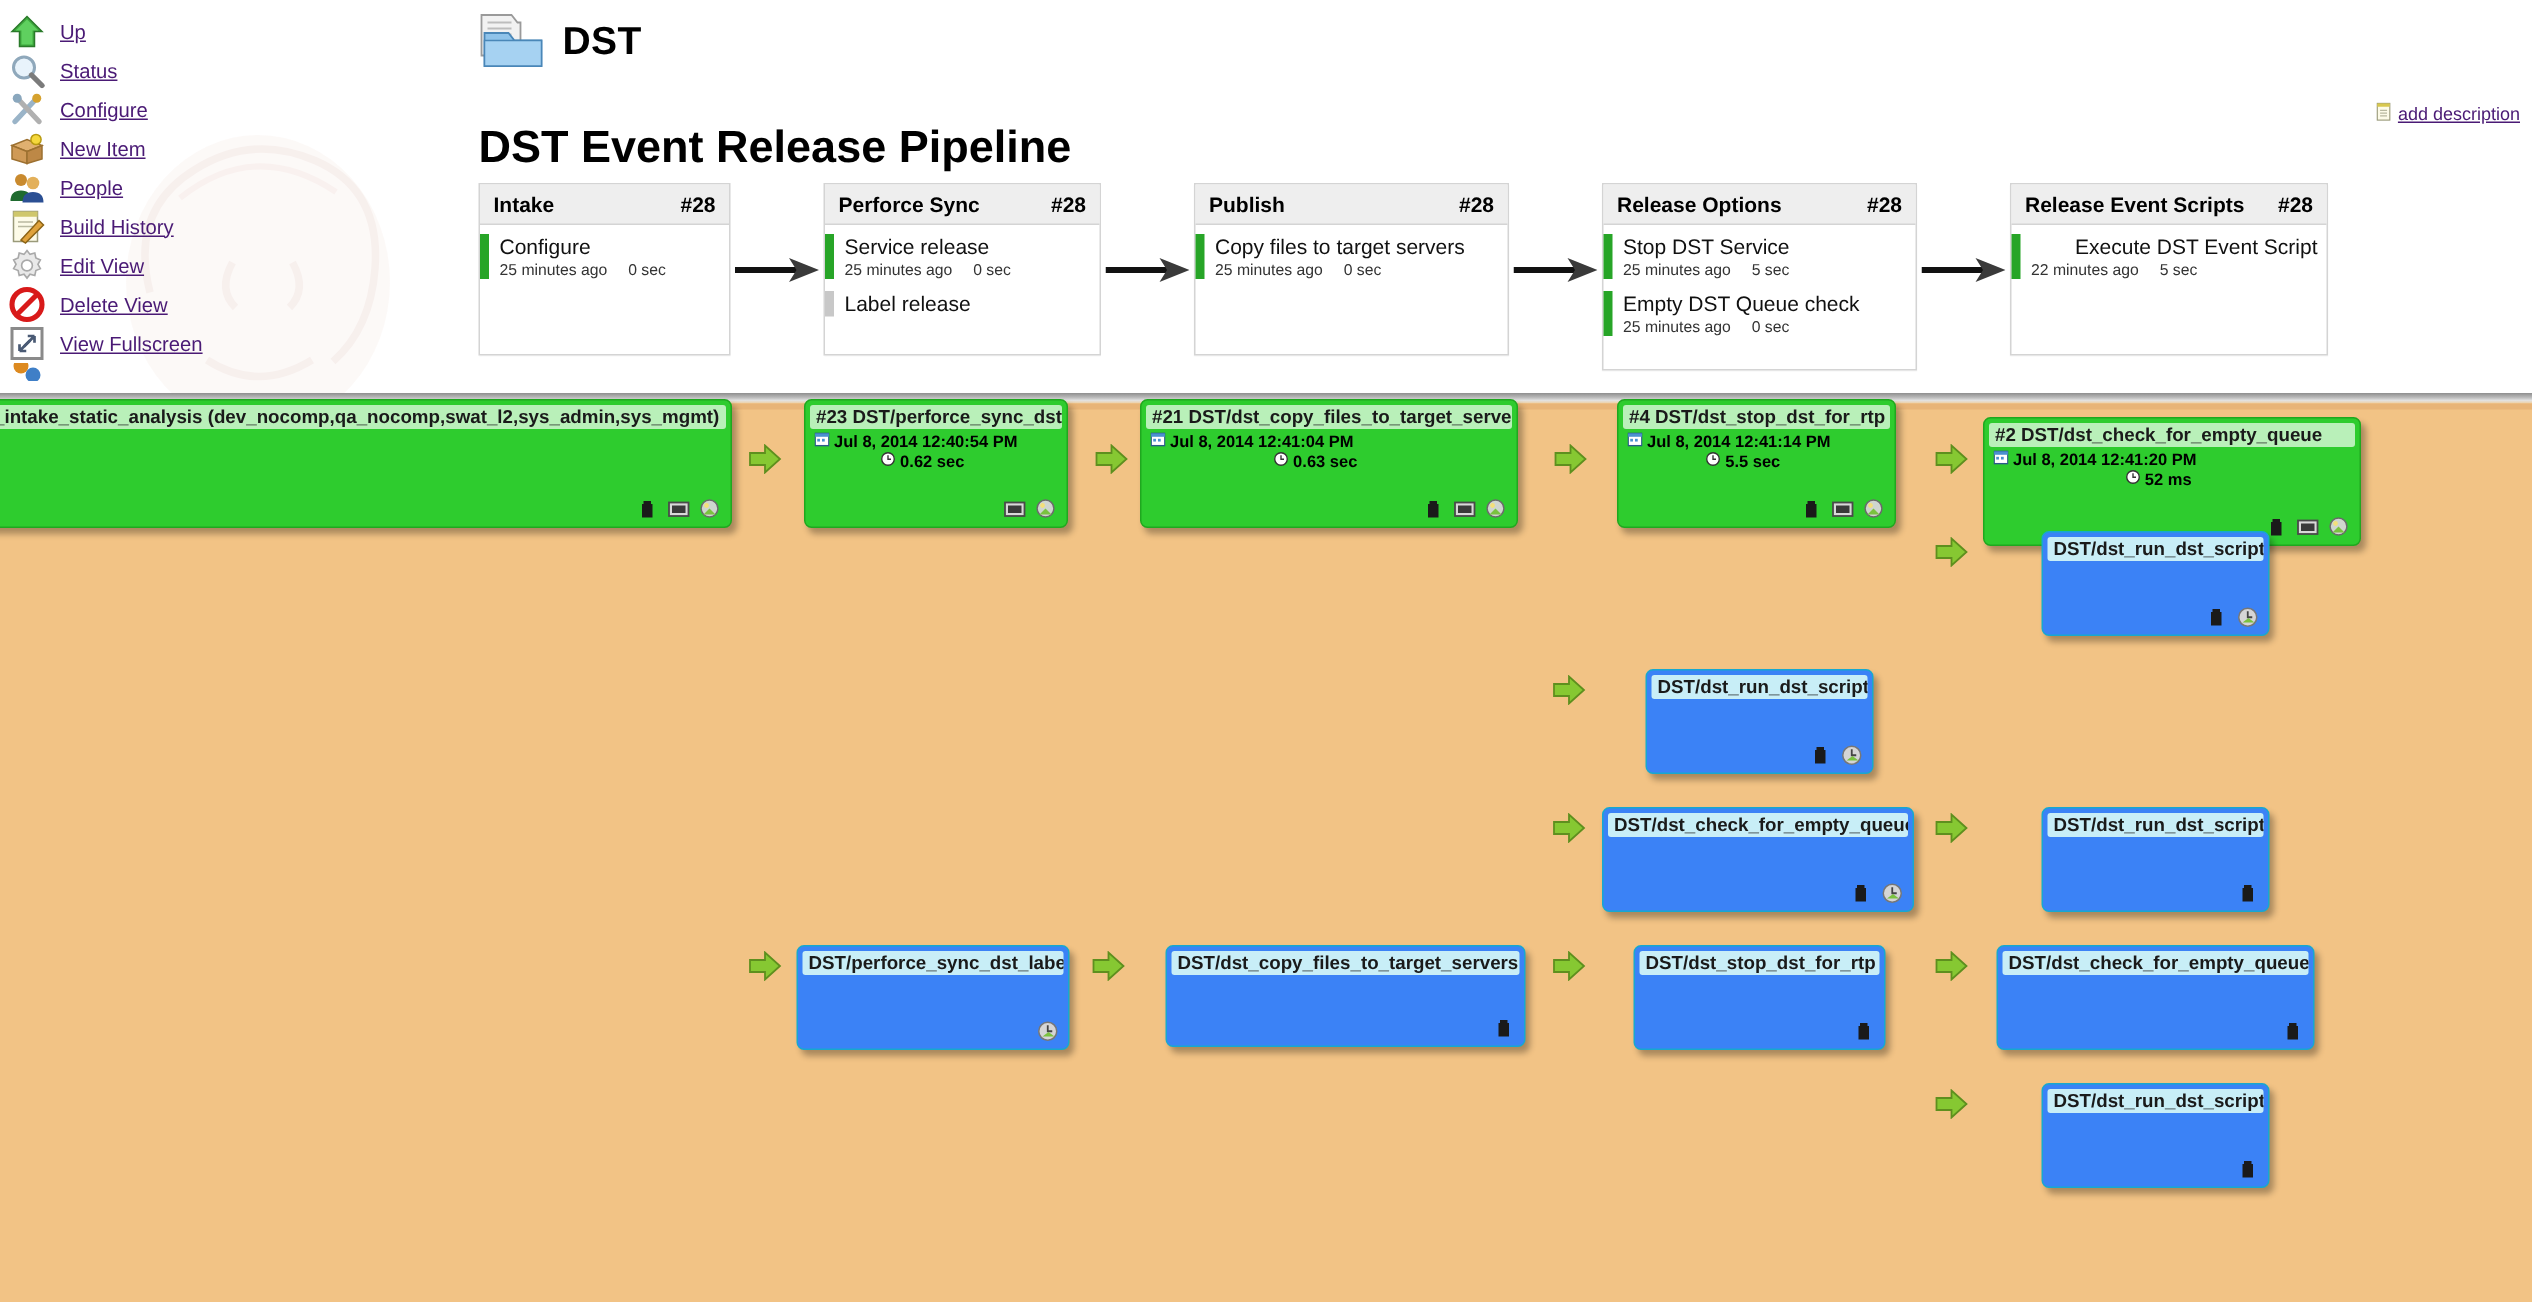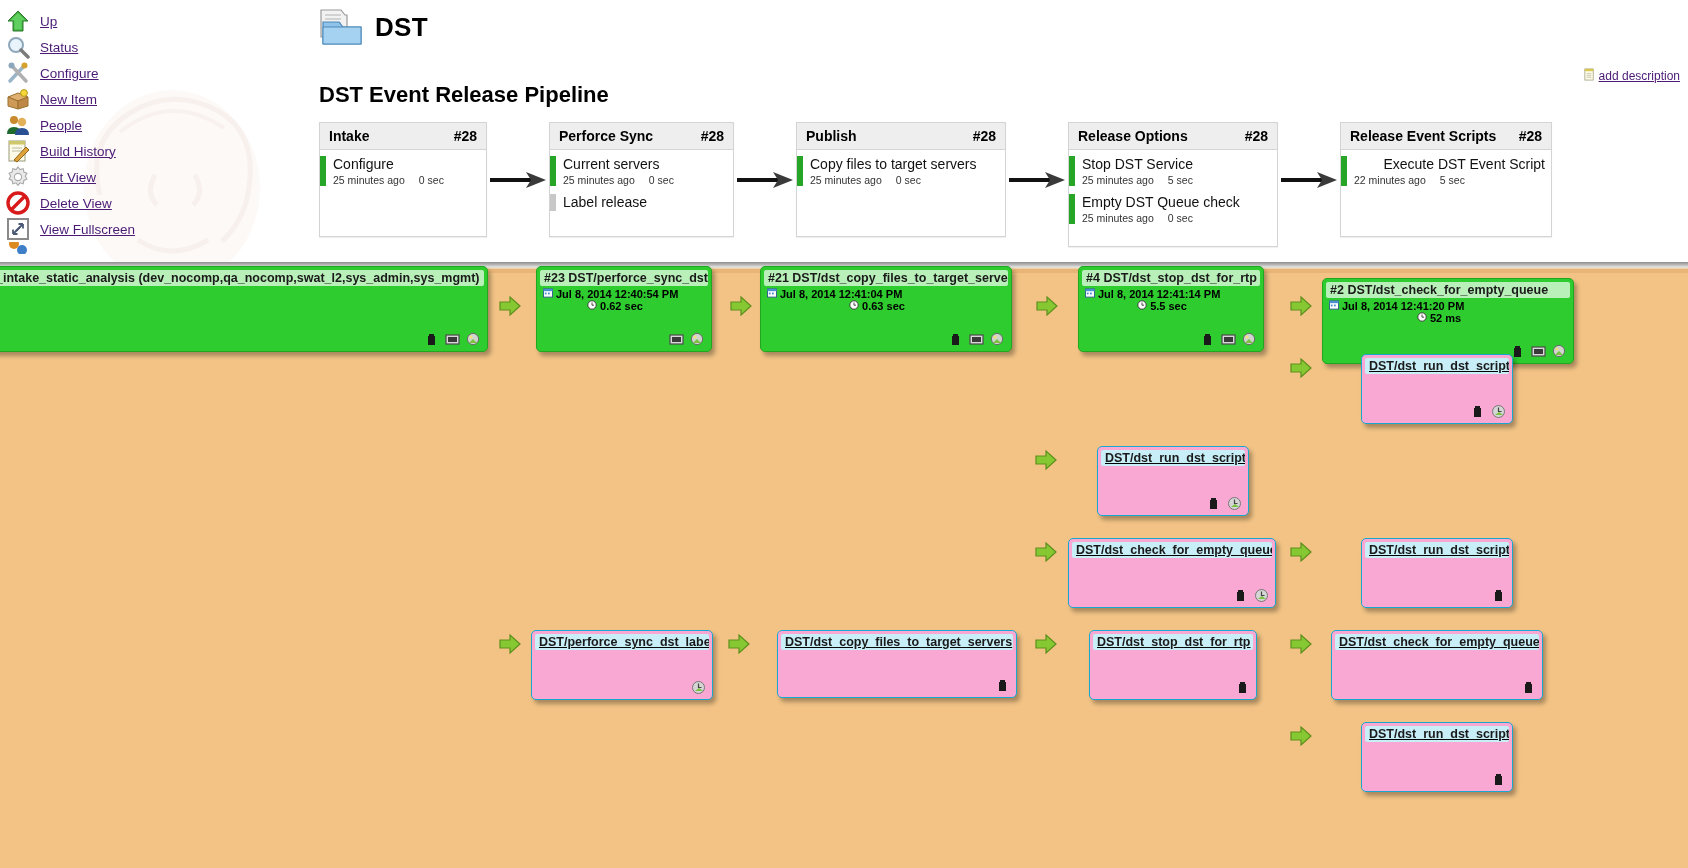--- a/index.html
+++ b/index.html
@@ -47,21 +47,21 @@
   #page-title { font-size: 26px; font-weight: bold; letter-spacing: .3px; }
 
   #add-desc {
     position: absolute; right: 8px; top: 68px;
     font-size: 12px; display: flex; align-items: center; gap: 3px;
   }
   #add-desc a { color: #4a1a75; text-decoration: underline; }
 
   #pipeline-title {
     position: absolute; left: 14px; top: 82px;
-    font-size: 22px; font-weight: bold;
+    font-size: 30px; font-weight: bold;
   }
 
   
   #stages { position: absolute; left: 14px; top: 122px; display: flex; align-items: flex-start; }
   .stage-wrap { display: flex; align-items: flex-start; }
   .stage {
     width: 168px; min-height: 115px;
     border: 1px solid #d4d4d4; background: #fff;
     box-shadow: 0 1px 1px rgba(0,0,0,.06);
   }
@@ -95,21 +95,21 @@
   #graph-topline2 { position:absolute; left:0; top:7px; width:100%; height:4px; background:#e8b477; }
 
   .node {
     position: absolute;
     border-radius: 5px;
     box-shadow: 3px 4px 4px rgba(0,0,0,.30);
     overflow: hidden;
     padding: 0;
   }
   .node.green { background: #2ecc2e; border: 1px solid #1fa81f; }
-  .node.blue  { background: #f9a8d4; border: 1px solid #17a8cf; text-decoration: underline; }
+  .node.blue  { background: #3b82f6; border: 1px solid #17a8cf; }
   .node-label {
     display: block;
     margin: 3px 3px 0 3px;
     padding: 1px 4px;
     border-radius: 2px;
     font-weight: bold; font-size: 12.5px; color: #1a1a1a;
     white-space: nowrap; overflow: hidden;
   }
   .node.green .node-label { background: #b9f0b9; }
   .node.blue  .node-label { background: #c8eef7; }
@@ -314,21 +314,21 @@
       <div class="stage-wrap">
         <div class="stage wide">
           <div class="stage-head">
             <span>Perforce Sync</span>
             <span>#28</span>
           </div>
           <div class="stage-body">
             <div class="stage-job">
               <div class="job-bar"></div>
               <div class="job-text">
-                <div class="job-name">Current servers</div>
+                <div class="job-name">Service release</div>
                 <div class="job-meta">
                   <span>25 minutes ago</span>
                   <span>0 sec</span>
                 </div>
               </div>
             </div>
             <div class="stage-job">
               <div class="job-bar grey"></div>
               <div class="job-text">
                 <div class="job-name">Label release</div>

